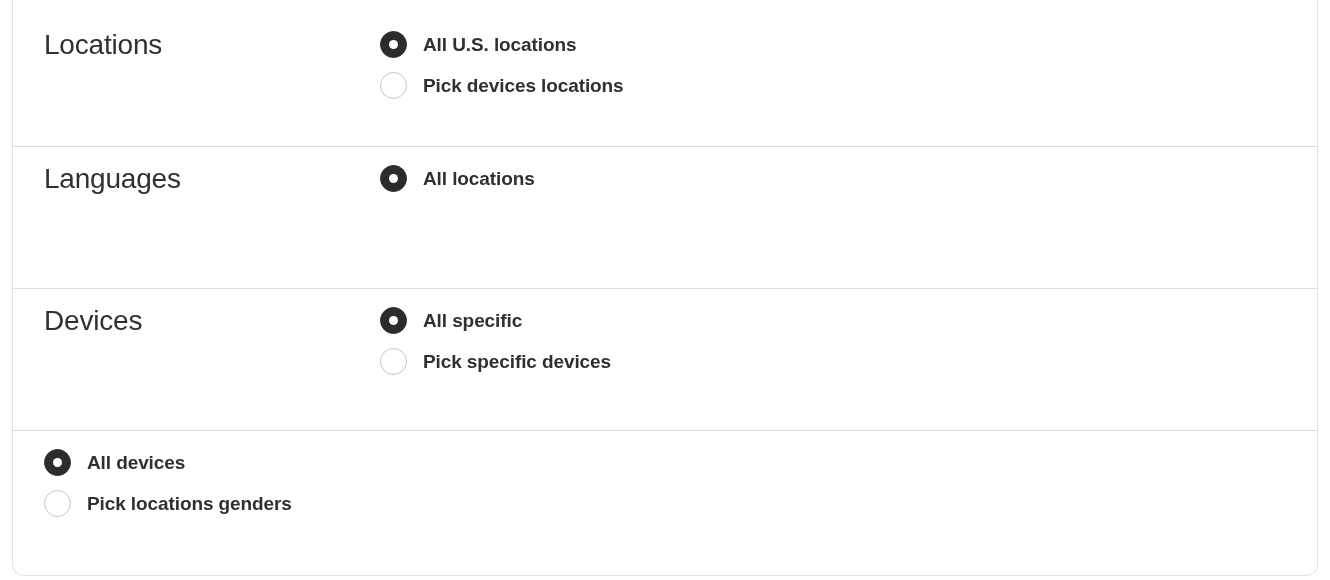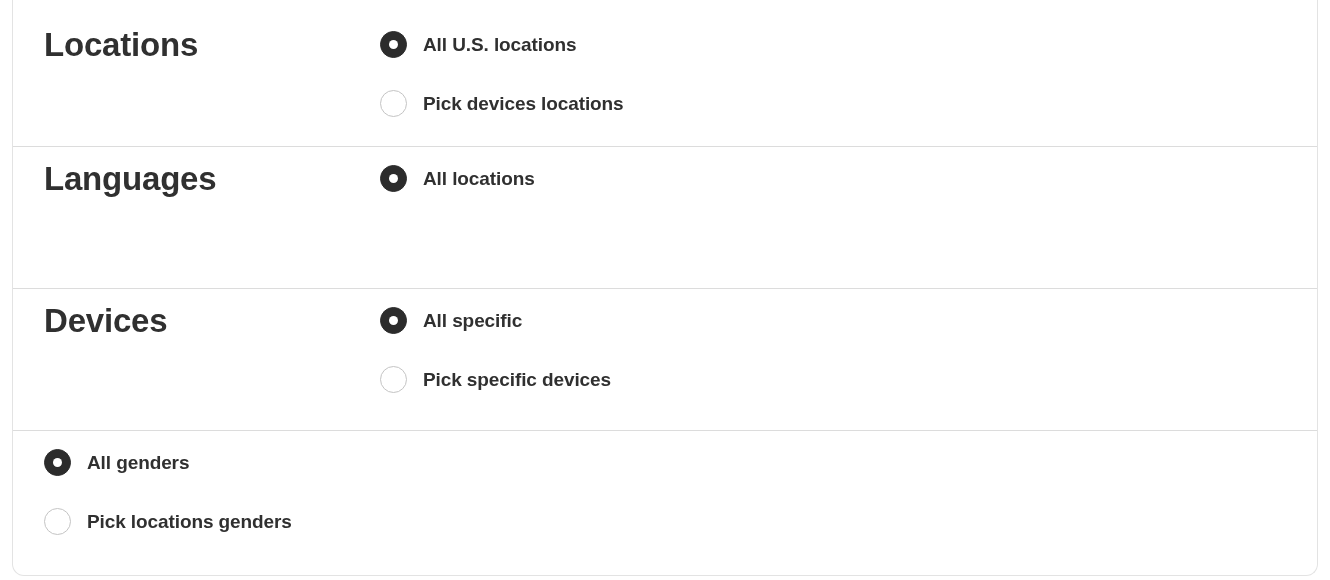--- a/index.html
+++ b/index.html
@@ -38,33 +38,33 @@
     padding-top: 39px;
   }
 
   .setting-row:last-child {
     height: 145px;
   }
 
   .setting-label {
     width: 336px;
     flex: 0 0 336px;
-    font-size: 33px;
-    font-weight: bold;
+    font-size: 28px;
+    font-weight: normal;
     color: #303030;
     letter-spacing: -0.2px;
     line-height: 30px;
     padding-top: 0px;
   }
 
   .options-group {
     flex: 1;
     display: flex;
     flex-direction: column;
-    gap: 32px;
+    gap: 14px;
     padding-top: 1px;
   }
 
   .option-row {
     display: flex;
     align-items: center;
     gap: 16px;
     cursor: pointer;
   }
 
@@ -157,21 +157,21 @@
       </label>
     </div>
   </div>
 
   <div class="setting-row">
     <div class="options-group">
       <label class="option-row">
         <span class="radio checked">
             <span class="radio-dot"></span>
           </span>
-        <span class="option-text">All genders</span>
+        <span class="option-text">All devices</span>
       </label>
       <label class="option-row">
         <span class="radio">
             <span class="radio-dot"></span>
           </span>
         <span class="option-text">Pick locations genders</span>
       </label>
     </div>
   </div>
 

